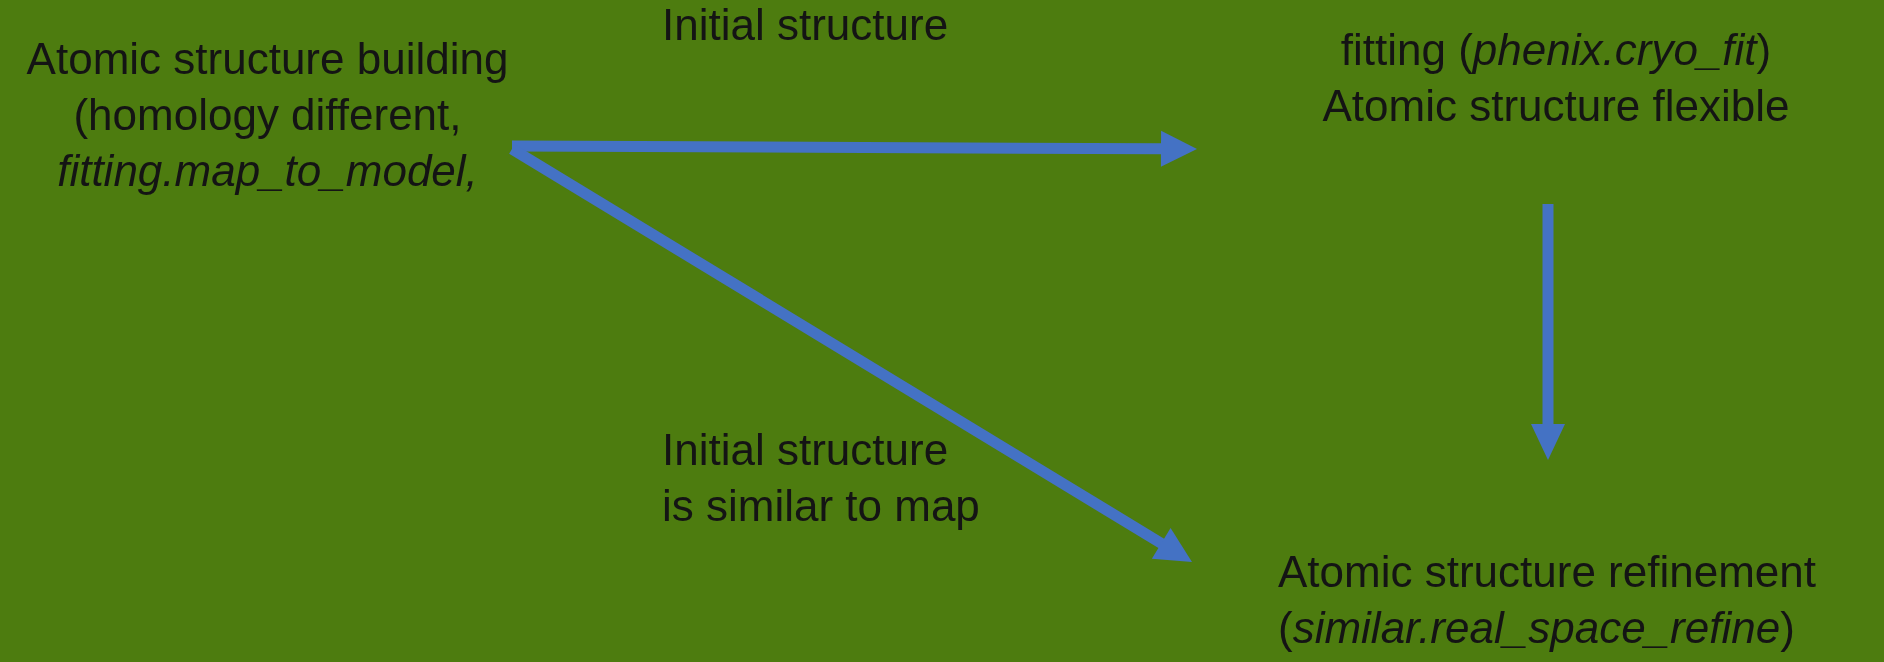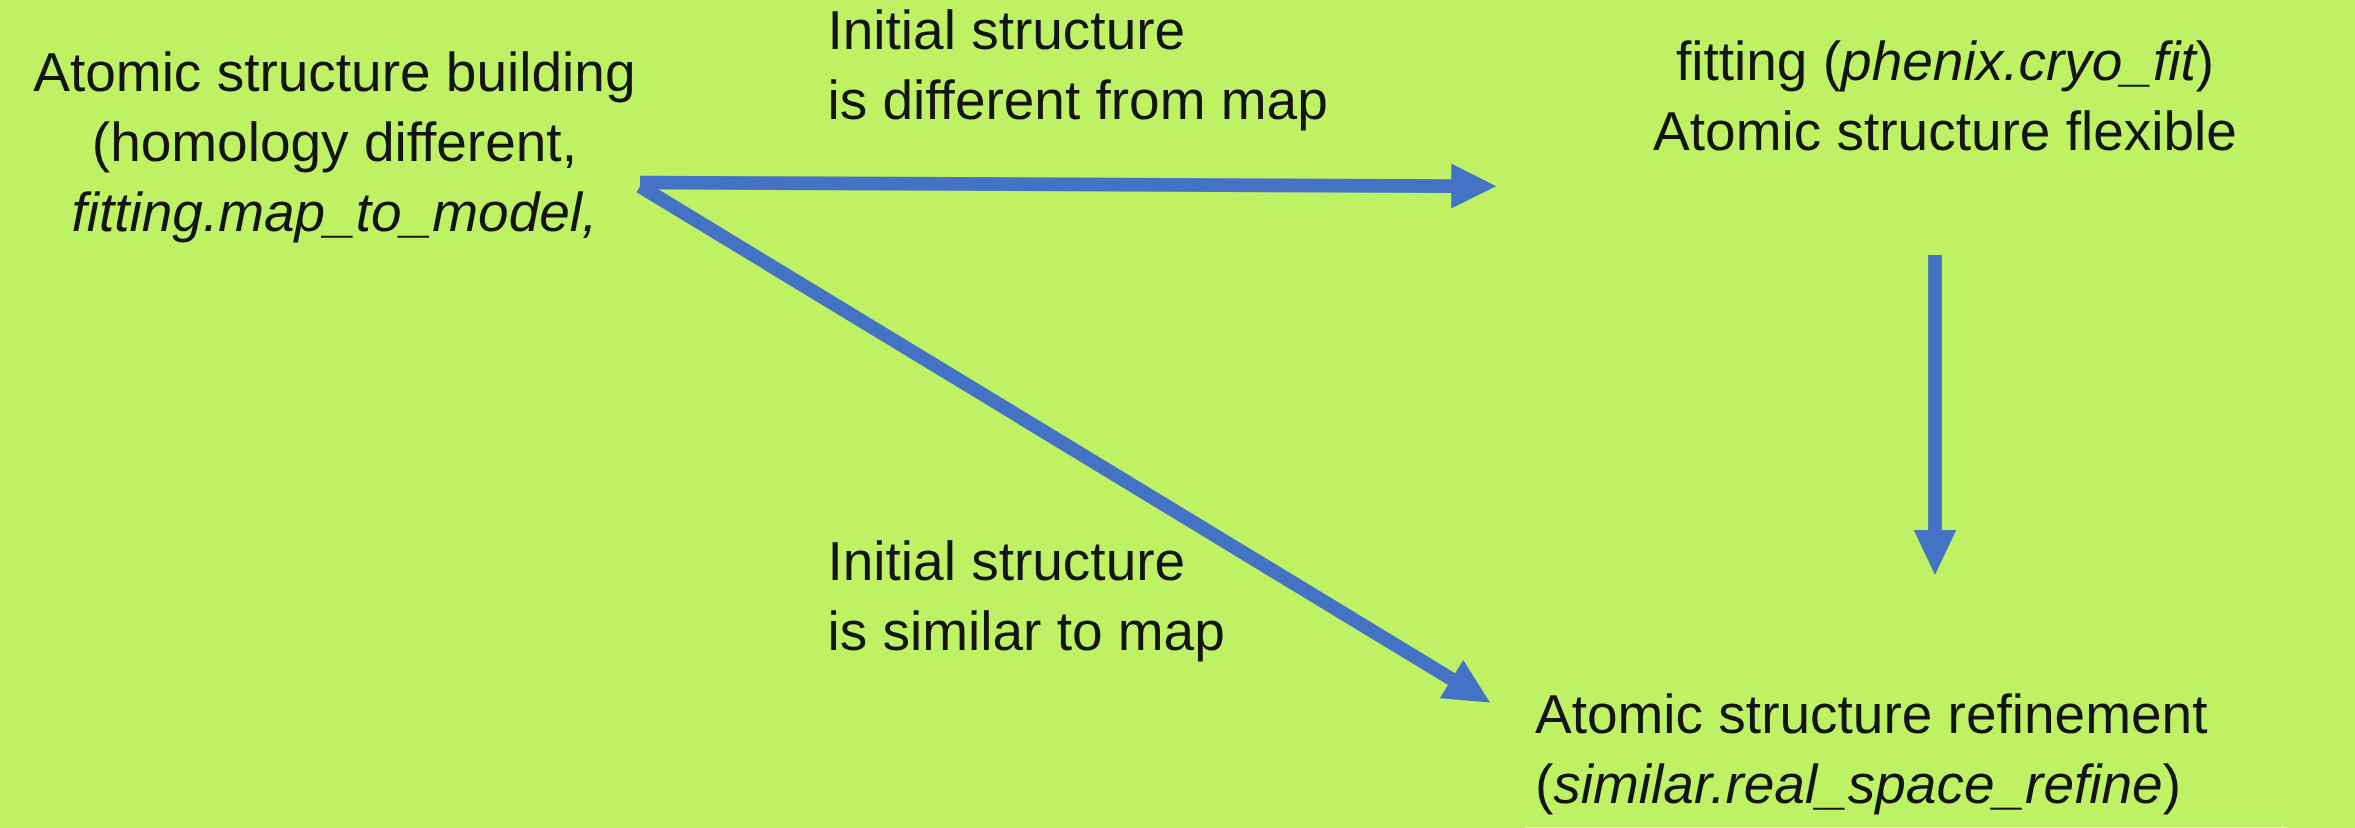--- a/index.html
+++ b/index.html
@@ -1,19 +1,19 @@
 <!DOCTYPE html>
 <html><head>
 <meta charset="utf-8">
 <style>
   html,body{margin:0;padding:0;background:#ffffff;}
   .canvas{
     position:relative;
     width:1884px;height:662px;
-    background:#bef264;
+    background:#4d7c0f;
     overflow:hidden;
     font-family:"Liberation Sans","DejaVu Sans",sans-serif;
     color:#141414;
   }
   #arrow-layer{position:absolute;left:0;top:0;width:1884px;height:662px;}
   .tb{
     position:absolute;
     font-size:44px;
     line-height:56px;
     white-space:nowrap;
@@ -42,31 +42,30 @@
     </svg>
 
   <div class="tb center" style="left:5px;top:31px;width:525px;">
     <div>Atomic structure building</div>
     <div>(homology different,</div>
     <div><span class="it">fitting.map_to_model,</span></div>
   </div>
 
   <div class="tb" style="left:662px;top:-3px;">
     <div>Initial structure</div>
-    <div>is different from map</div>
   </div>
 
   <div class="tb center" style="left:1306px;top:22px;width:500px;">
     <div><span>fitting (</span><span class="it">phenix.cryo_fit</span><span>)</span></div>
     <div>Atomic structure flexible</div>
   </div>
 
   <div class="tb" style="left:662px;top:422px;">
     <div>Initial structure</div>
     <div>is similar to map</div>
   </div>
 
-  <div class="tb center" style="left:1228px;top:544px;width:500px;">
+  <div class="tb center" style="left:1278px;top:544px;width:500px;">
     <div>Atomic structure refinement</div>
     <div><span>(</span><span class="it">similar.real_space_refine</span><span>)</span></div>
   </div>
 
 </div>
 
 </body></html>

